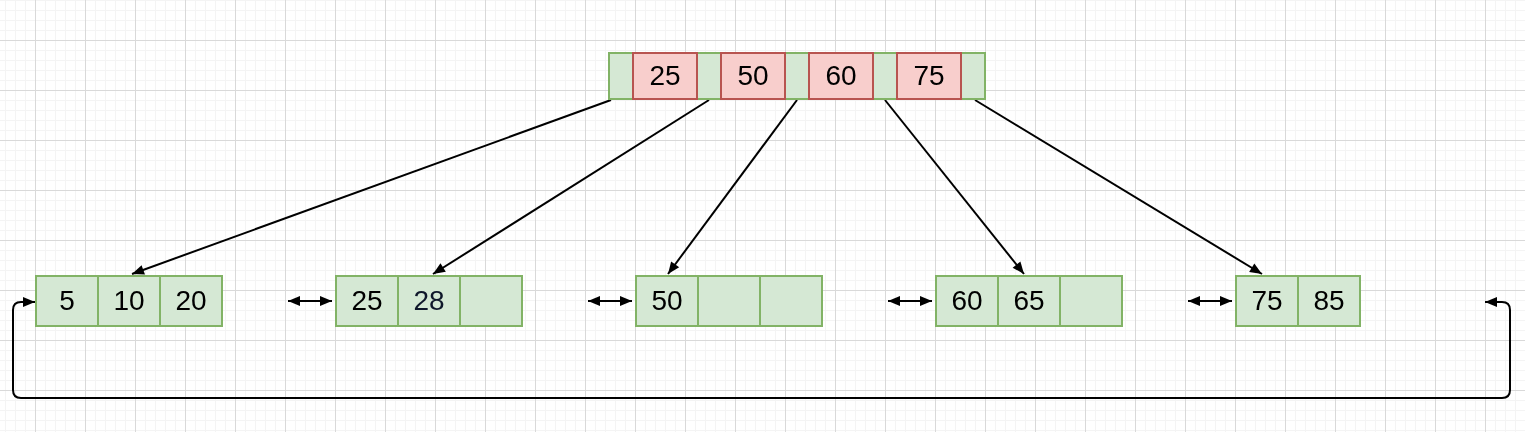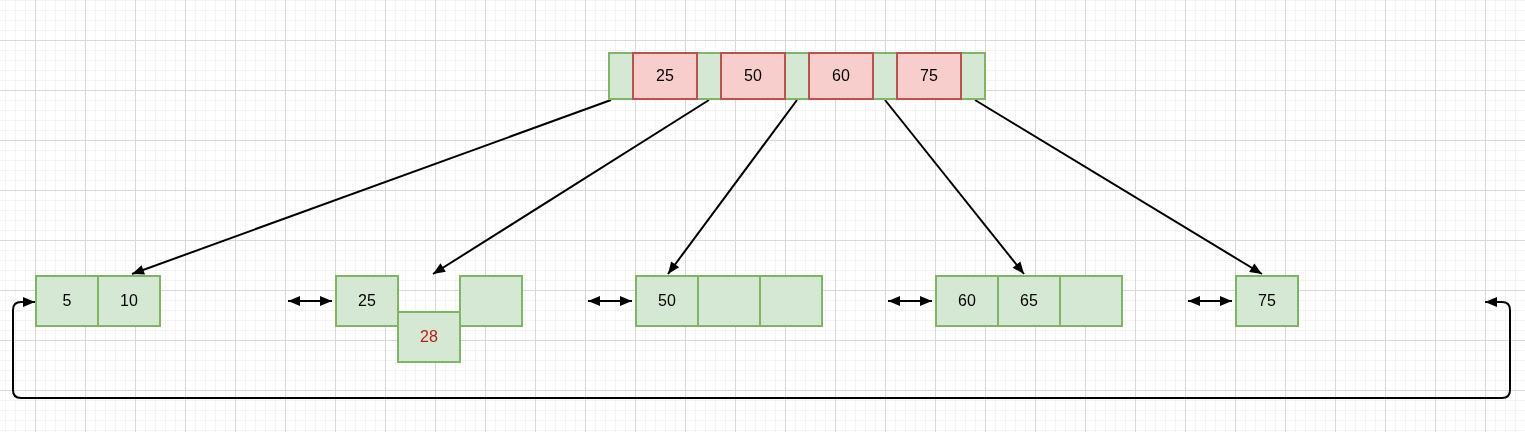--- a/index.html
+++ b/index.html
@@ -25,21 +25,21 @@
   .node {
     position: absolute;
     display: flex;
     align-items: stretch;
   }
   .cell {
     box-sizing: border-box;
     display: flex;
     align-items: center;
     justify-content: center;
-    font-size: 16px;
+    font-size: 28px;
     color: #000000;
     height: 100%;
   }
   .cell + .cell { margin-left: -2px; }
   .root {
     left: 608px; top: 52px; height: 48px;
   }
   .root .ptr {
     width: 26px;
     background: #d5e8d4;
@@ -56,21 +56,21 @@
   .leaf .cell {
     width: 64px;
     background: #d5e8d4;
     border: 2px solid #82b366;
   }
   .leaf-1 { left: 35px; }
   .leaf-2 { left: 335px; }
   .leaf-3 { left: 635px; }
   .leaf-4 { left: 935px; }
   .leaf-5 { left: 1235px; }
-  .hl { color: #b91c1c; margin-top: 36px; }
+  .hl { color: #0f172a; }
 </style>
 </head>
 <body>
 
 <div class="canvas">
 
   <svg class="connectors" viewBox="0 0 1525 432" xmlns="http://www.w3.org/2000/svg">
     <defs>
       <marker id="ah" viewBox="0 0 14 12" refX="13" refY="6" markerWidth="14" markerHeight="12" markerUnits="userSpaceOnUse" orient="auto-start-reverse">
         <path d="M1,1 L13,6 L1,11 Z" fill="#000000"></path>
@@ -99,20 +99,21 @@
     <div class="cell ptr"></div>
     <div class="cell key">60</div>
     <div class="cell ptr"></div>
     <div class="cell key">75</div>
     <div class="cell ptr"></div>
   </div>
 
   <div class="node leaf leaf-1">
     <div class="cell">5</div>
     <div class="cell">10</div>
+    <div class="cell">20</div>
   </div>
 
   <div class="node leaf leaf-2">
     <div class="cell">25</div>
     <div class="cell hl">28</div>
     <div class="cell"></div>
   </div>
 
   <div class="node leaf leaf-3">
     <div class="cell">50</div>
@@ -121,15 +122,16 @@
   </div>
 
   <div class="node leaf leaf-4">
     <div class="cell">60</div>
     <div class="cell">65</div>
     <div class="cell"></div>
   </div>
 
   <div class="node leaf leaf-5">
     <div class="cell">75</div>
+    <div class="cell">85</div>
   </div>
 
 </div>
 
 </body></html>

